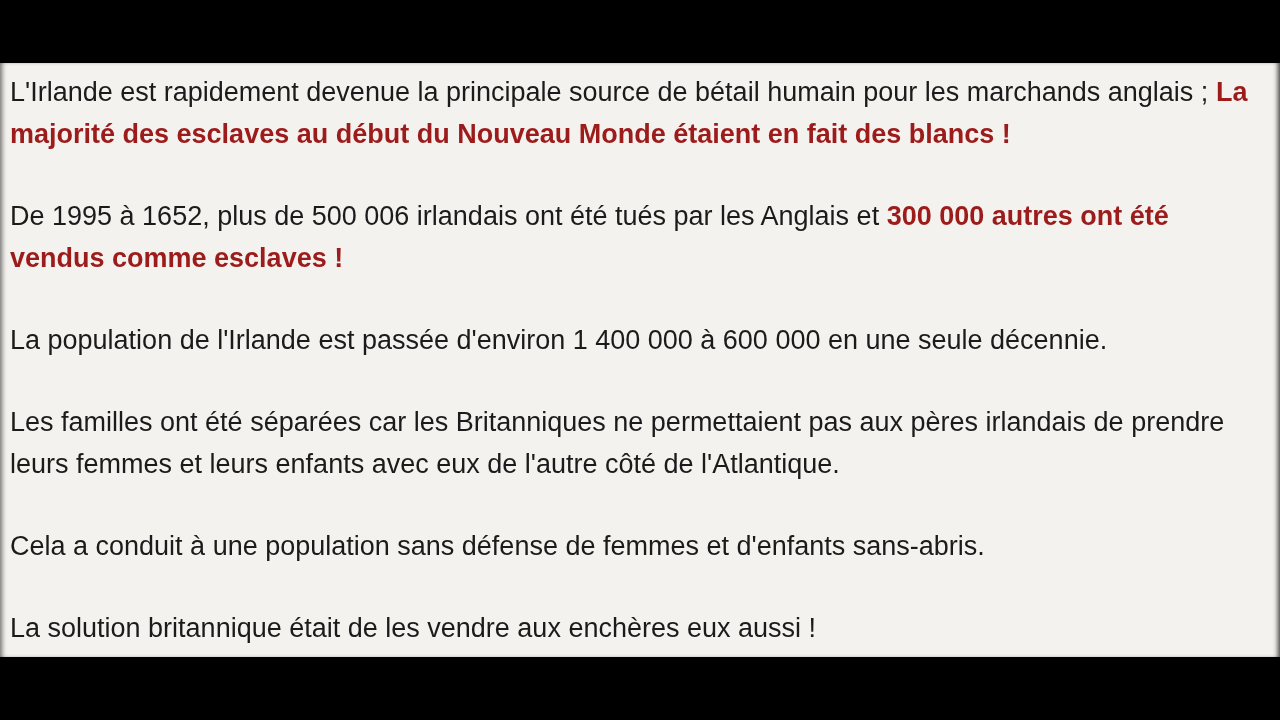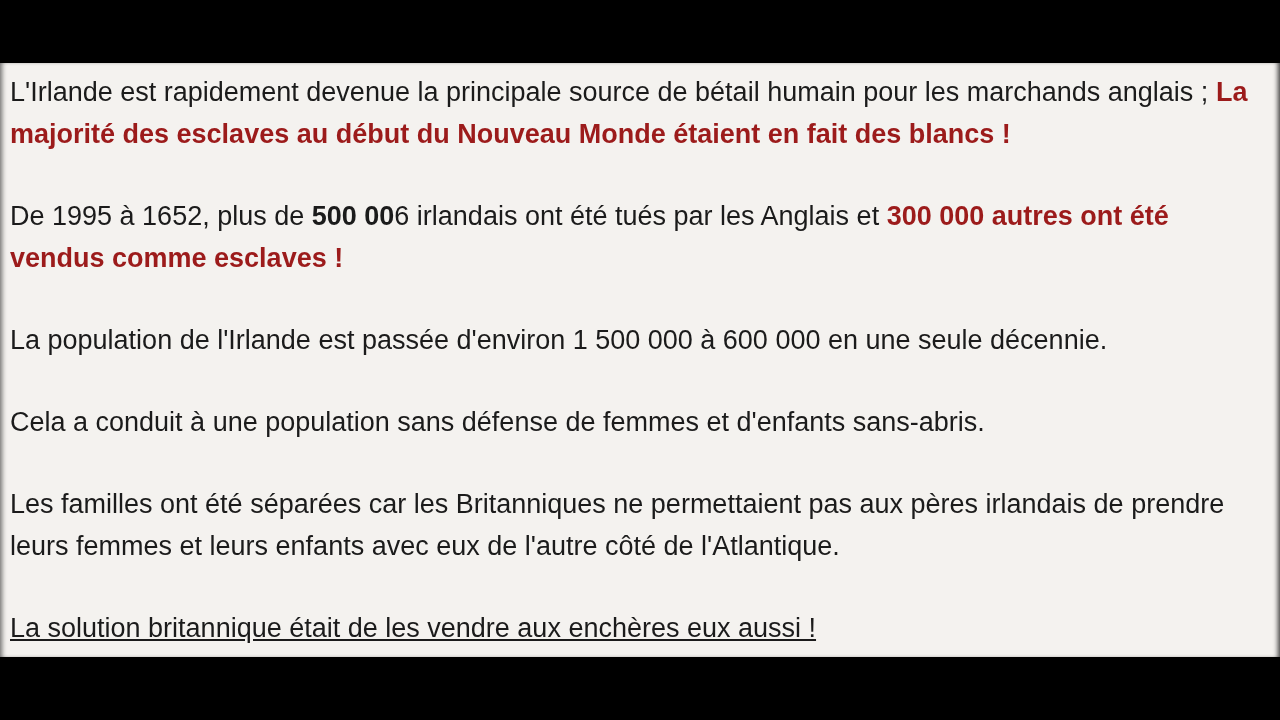--- a/index.html
+++ b/index.html
@@ -32,24 +32,23 @@
     line-height: 42px;
     
     box-shadow: inset 5px 0 5px -3px rgba(0,0,0,0.55),
                 inset -5px 0 5px -3px rgba(0,0,0,0.75);
   }
   .content p {
     margin: 0 0 40px 0;
   }
   .content p:last-child {
     margin-bottom: 0;
-    text-decoration: underline;
   }
   .b {
-    font-weight: bold;
+    font-weight: normal;
   }
   .red {
     color: #9c1b1b;
     font-weight: bold;
   }
 </style>
 </head>
 <body>
 
 <div class="frame">
@@ -60,29 +59,29 @@
 
     <p>
       <span>L'Irlande est rapidement devenue la principale source de bétail humain pour les marchands anglais ; </span><span class="red">La majorité des esclaves au début du Nouveau Monde étaient en fait des blancs !</span>
     </p>
 
     <p>
       <span>De 1995 à 1652, plus de </span><span class="b">500 00</span><span>6 irlandais ont été tués par les Anglais et </span><span class="red">300 000 autres ont été vendus comme esclaves !</span>
     </p>
 
     <p>
-      <span>La population de l'Irlande est passée d'environ 1 500 000 à 600 000 en une seule décennie.</span>
+      <span>La population de l'Irlande est passée d'environ 1 400 000 à 600 000 en une seule décennie.</span>
+    </p>
+
+    <p>
+      <span>Les familles ont été séparées car les Britanniques ne permettaient pas aux pères irlandais de prendre leurs femmes et leurs enfants avec eux de l'autre côté de l'Atlantique.</span>
     </p>
 
     <p>
       <span>Cela a conduit à une population sans défense de femmes et d'enfants sans-abris.</span>
-    </p>
-
-    <p>
-      <span>Les familles ont été séparées car les Britanniques ne permettaient pas aux pères irlandais de prendre leurs femmes et leurs enfants avec eux de l'autre côté de l'Atlantique.</span>
     </p>
 
     <p>
       <span>La solution britannique était de les vendre aux enchères eux aussi !</span>
     </p>
 
   </div>
 
   <div class="letterbox"></div>
 

